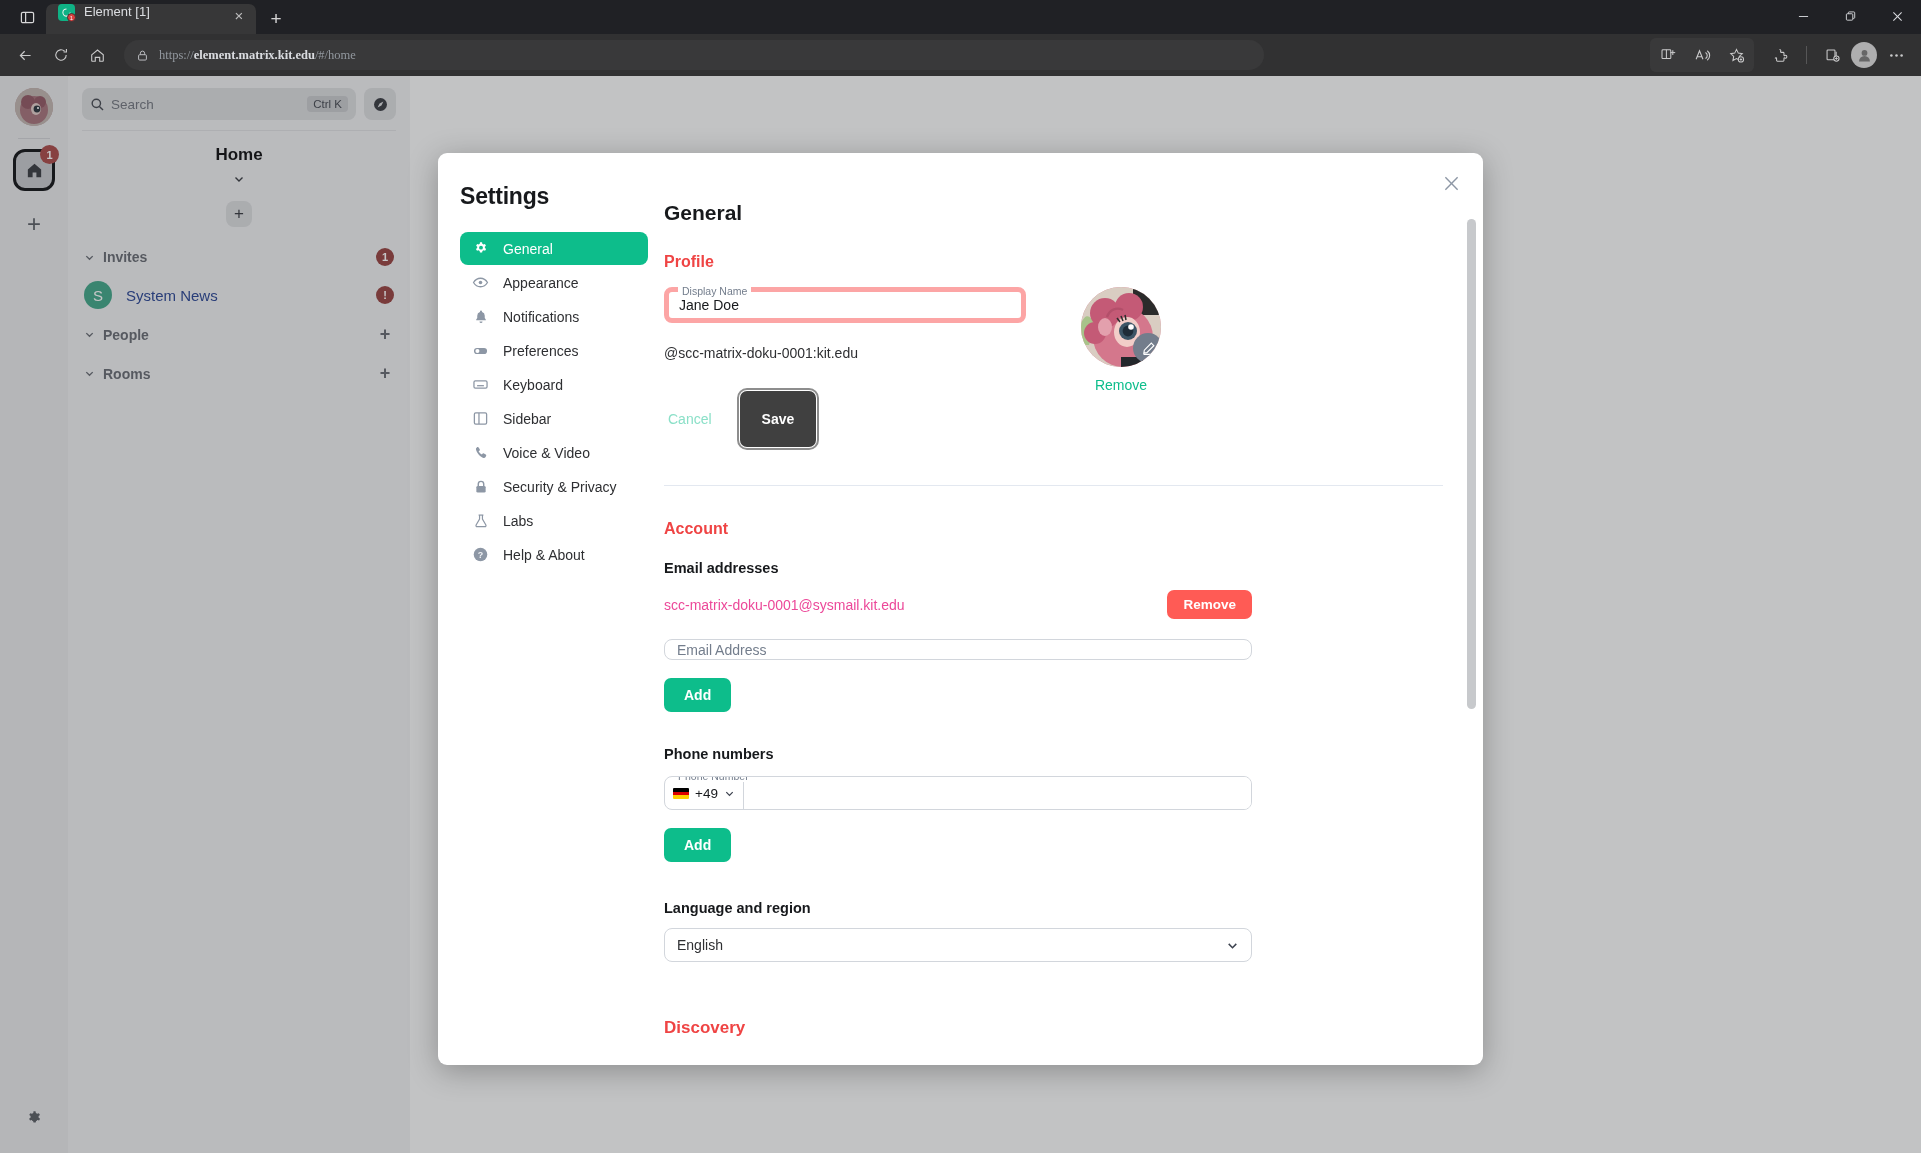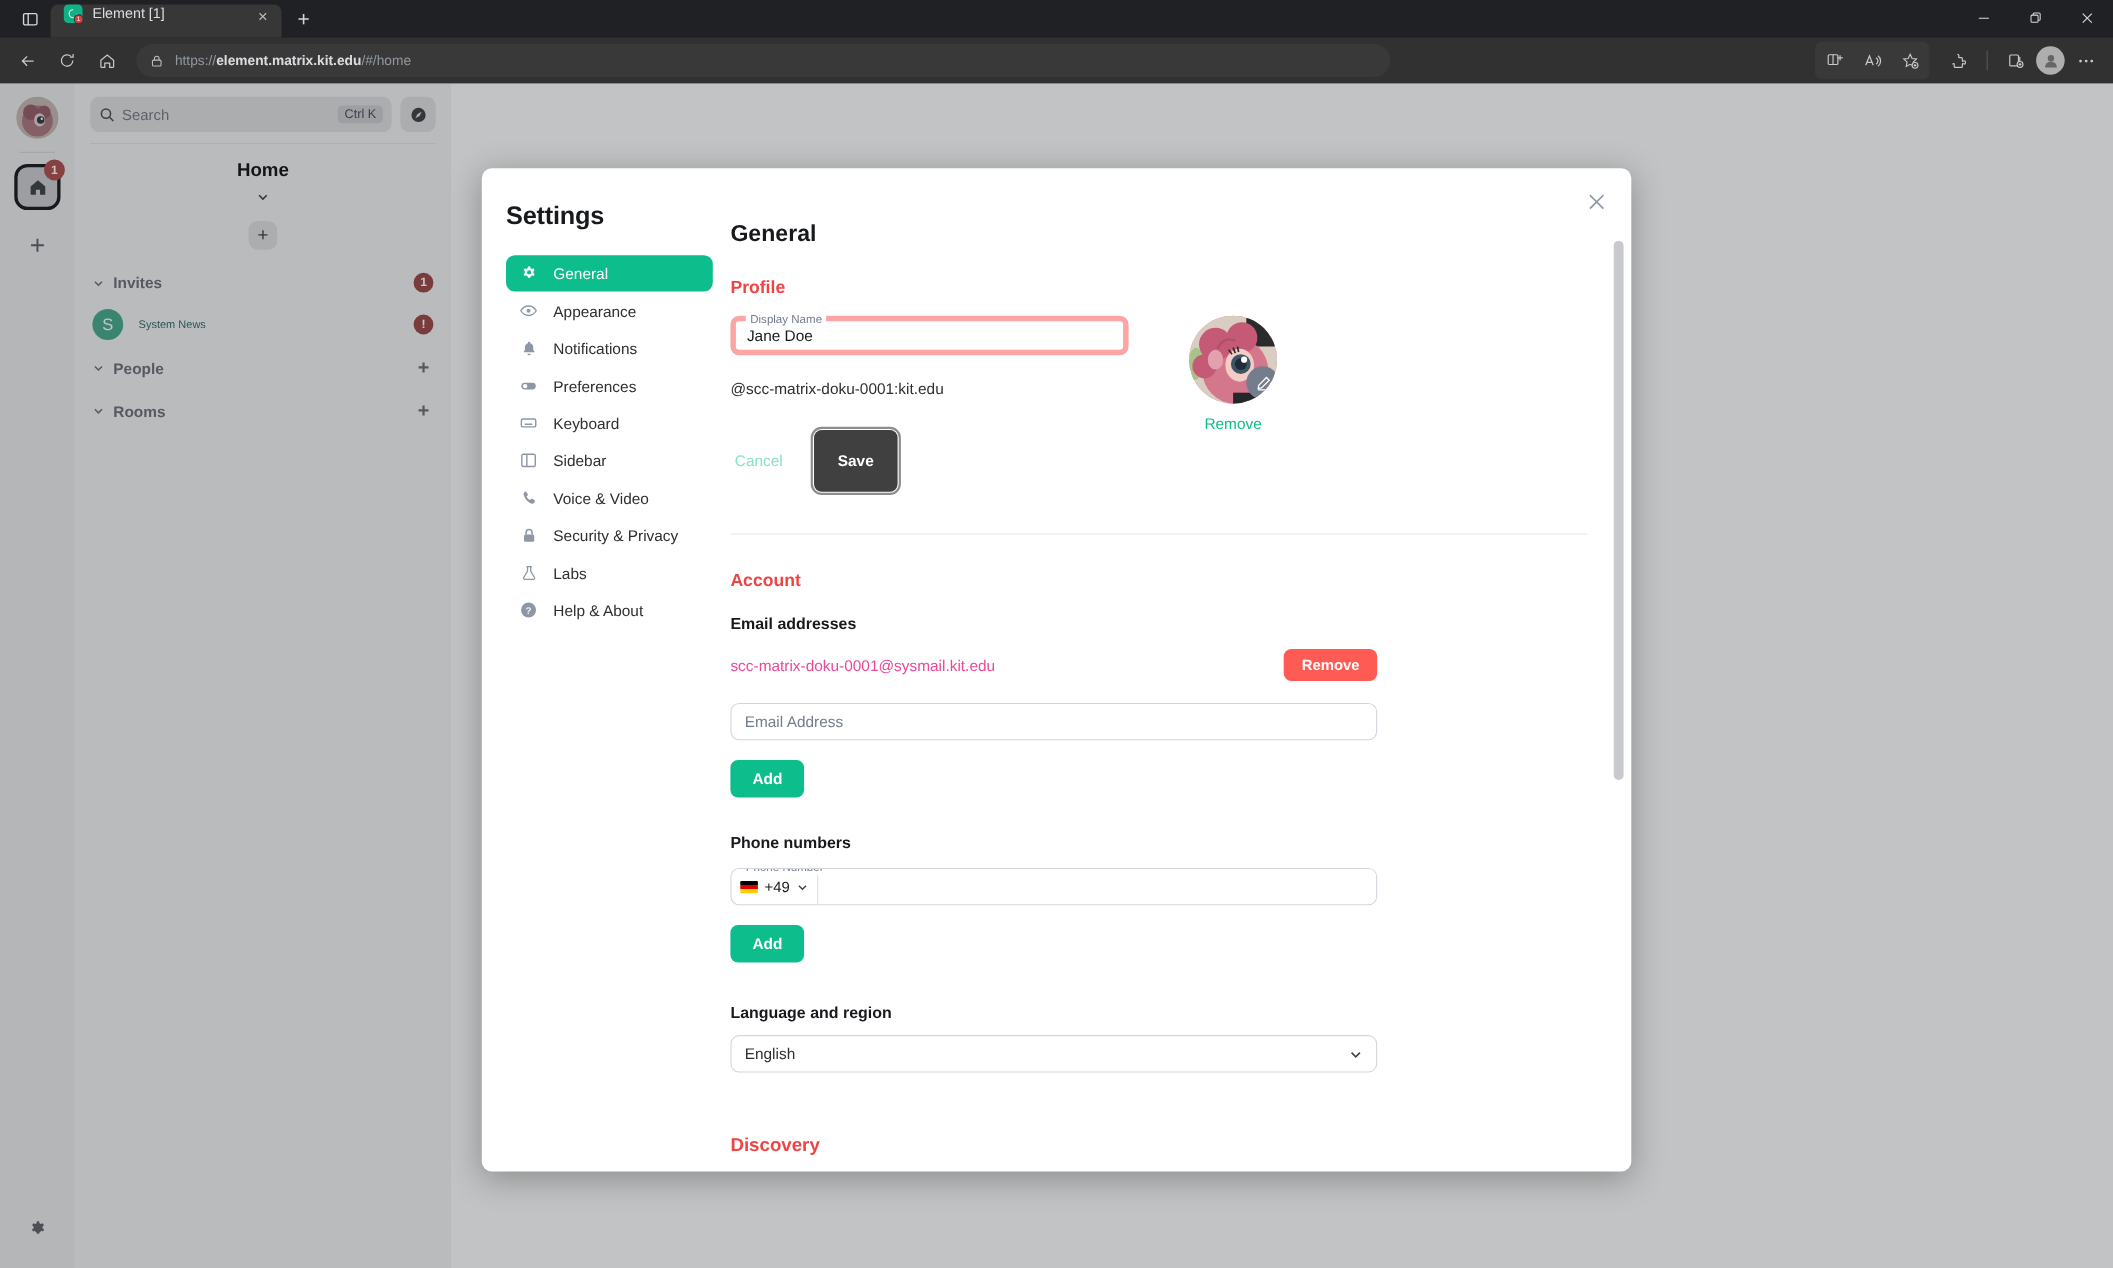--- a/index.html
+++ b/index.html
@@ -42,21 +42,21 @@
     overflow: hidden; text-overflow: ellipsis;
   }
   .tab-close { color: #c8c8c8; width: 22px; height: 22px; display:flex; align-items:center; justify-content:center; font-size: 15px; }
   .newtab { width: 32px; height: 30px; color: #e0e0e0; display:flex; align-items:center; justify-content:center; font-size: 19px; margin-left: 4px; }
 
   .wincontrols { position: absolute; right: 0; top: 0; display: flex; }
   .wc { width: 47px; height: 32px; display: flex; align-items: center; justify-content: center; color: #e8eaed; font-size: 12px; }
 
   .navbar {
     height: 42px; background: #323232; display: flex; align-items: center;
-    padding: 0 8px; gap: 2px;
+    padding: 0 8px; gap: 2px; font-family: Liberation Serif, serif;
   }
   .nav-icon-btn {
     width: 34px; height: 34px; border-radius: 6px; display: flex;
     align-items: center; justify-content: center; color: #d6d6d6;
   }
   .omnibox {
     flex: 1; height: 30px; background: #3b3b3b; border-radius: 15px;
     display: flex; align-items: center; padding: 0 12px; gap: 10px; margin: 0 8px;
     max-width: 1140px;
   }
@@ -121,21 +121,21 @@
     min-width: 18px; height: 18px; border-radius: 9px; background: #cf3d3a;
     color: #fff; font-size: 11px; font-weight: 700;
     display: flex; align-items: center; justify-content: center; padding: 0 4px;
   }
   .plus-small { color: #6b7280; font-size: 18px; width: 18px; text-align: center; }
   .room-row { display: flex; align-items: center; gap: 14px; padding: 6px 2px; }
   .room-av {
     width: 28px; height: 28px; border-radius: 50%; background: #0dbd8b; color: #fff;
     font-size: 15px; font-weight: 500; display: flex; align-items: center; justify-content: center;
   }
-  .room-name { font-size: 10px; color: #0f766e; flex: 1; }
+  .room-name { font-size: 15px; color: #1d4ed8; flex: 1; }
 
   .main-panel { flex: 1; background: #fbfcfd; }
 
   
   .overlay { position: absolute; inset: 0; background: rgba(46,48,51,0.07); }
 
   .dialog {
     position: absolute; left: 438px; top: 153px; width: 1045px; height: 912px;
     background: #fff; border-radius: 9px; overflow: hidden;
     box-shadow: 0 6px 30px rgba(0,0,0,0.28);
@@ -198,21 +198,21 @@
 
   .hr { height: 1px; background: #e3e8f0; margin: 38px 0 34px; }
 
   .email-row { display: flex; align-items: center; gap: 16px; margin-bottom: 20px; }
   .email-text { font-size: 14px; color: #ec4899; flex: 1; }
   .btn-danger {
     background: #ff5b55; color: #fff; font-size: 13.5px; font-weight: 600;
     border: none; border-radius: 7px; padding: 7px 16px;
   }
   .input-plain {
-    width: 100%; height: 34px; border: 1px solid #d2d6dc; border-radius: 8px;
+    width: 100%; height: 21px; border: 1px solid #d2d6dc; border-radius: 8px;
     background: #fff; padding: 0 12px; font-size: 14px; color: #17191c;
     font-family: "Liberation Sans", sans-serif;
   }
   .input-plain::placeholder { color: #737d8c; }
   .btn-primary {
     background: #0dbd8b; color: #fff; font-size: 14px; font-weight: 700;
     border: none; border-radius: 7px; padding: 9px 20px; margin-top: 18px;
   }
 
   .phone-wrap {

